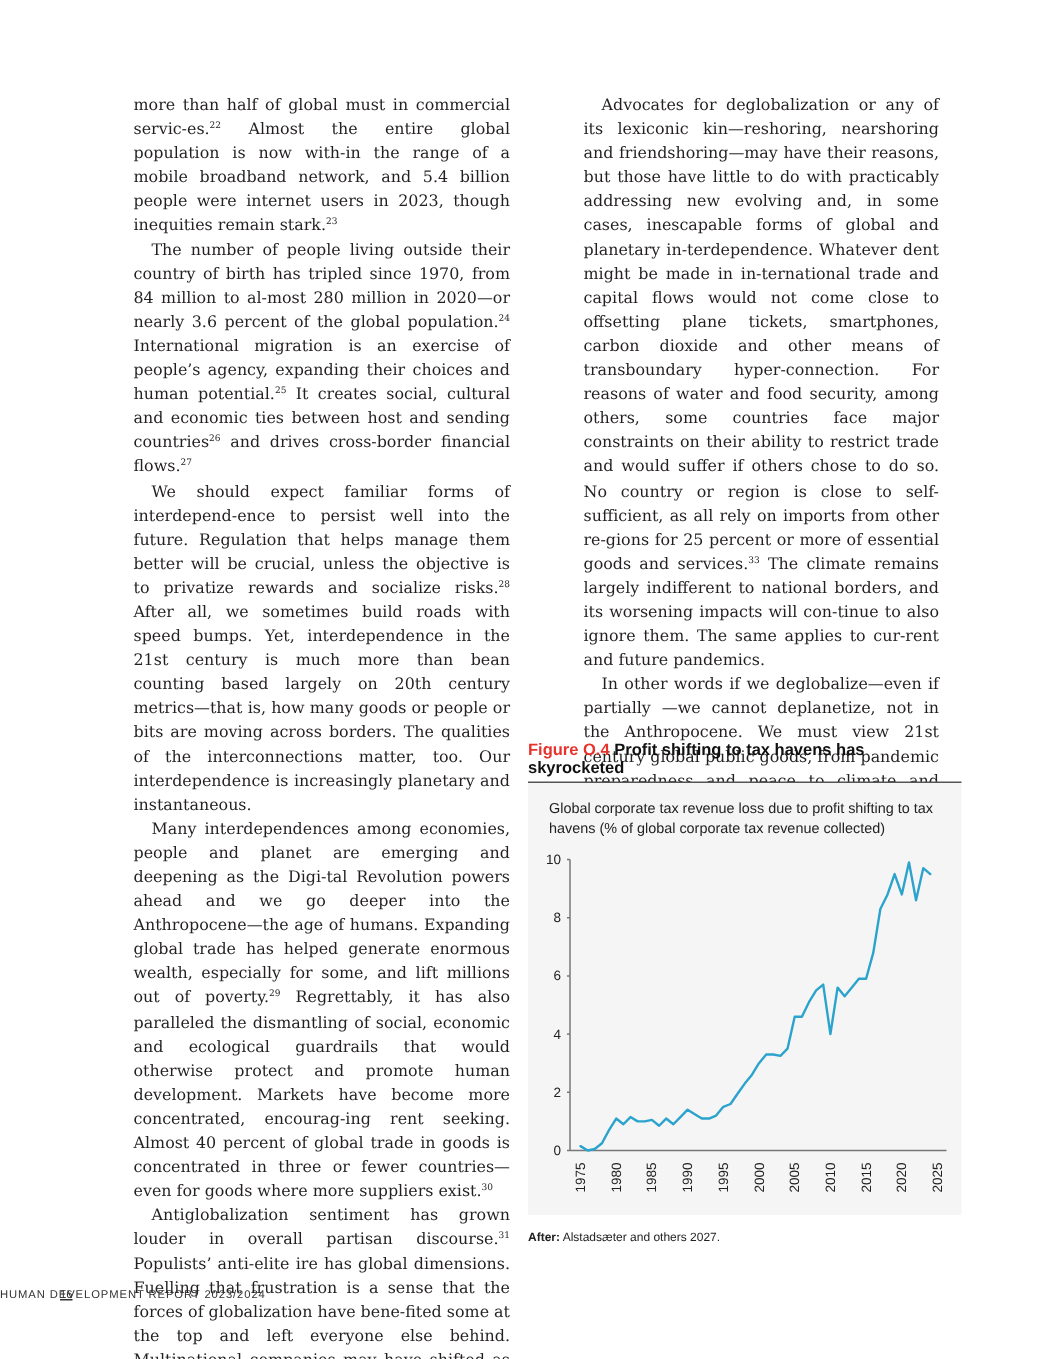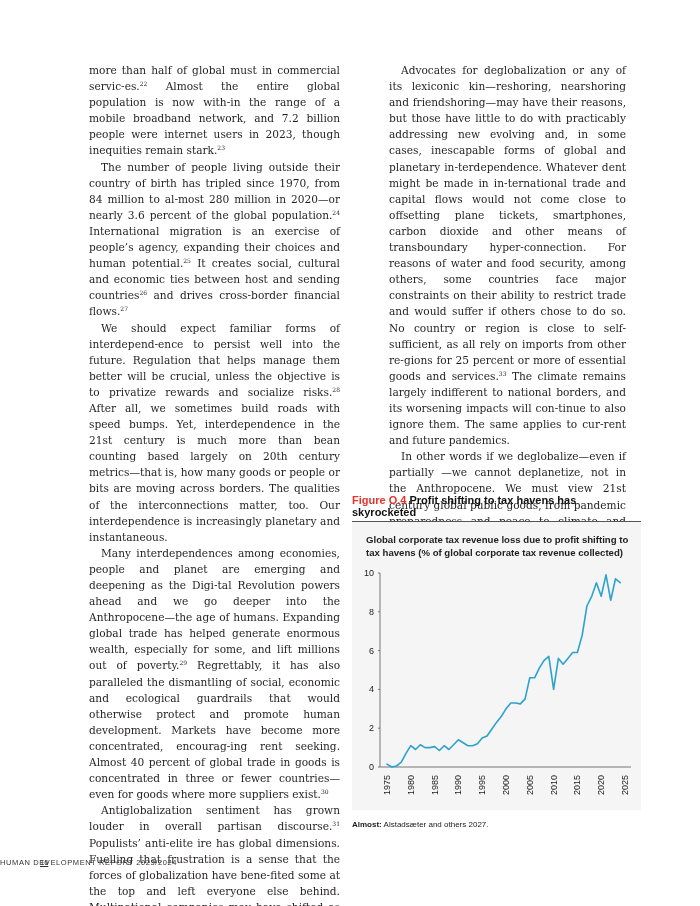--- a/index.html
+++ b/index.html
@@ -30,21 +30,20 @@
     background: #555;
   }
   .fig-panel {
     position: absolute; left: 352px; top: 522px; width: 289px; height: 288px;
     background: #f5f5f5;
   }
   .chart-subtitle {
     position: absolute; left: 366px; top: 534px; width: 270px;
     font-family: "Liberation Sans", sans-serif; font-size: 9.6px; line-height: 12.5px;
     color: #222;
-    font-weight: bold;
   }
   #chart-svg { position: absolute; left: 352px; top: 522px; }
   .tick-label { font-family: "Liberation Sans", sans-serif; font-size: 9px; fill: #222; }
   .source {
     position: absolute; left: 352px; top: 820px;
     font-family: "Liberation Sans", sans-serif; font-size: 8px; color: #222;
   }
   .source b { font-weight: bold; }
   .footer-page {
     position: absolute; left: 40px; top: 858px;
@@ -52,21 +51,21 @@
   }
   .footer-title {
     position: absolute; left: 0; width: 700px; top: 858px; text-align: left;
     font-family: "Liberation Sans", sans-serif; font-size: 7.5px; letter-spacing: 0.6px; color: #333;
   }
 </style>
 </head>
 <body>
 
 <div class="col" id="col-left">
-    <p class="noindent"><span>more than half of global must in commercial servic-es.</span><sup>22</sup><span> Almost the entire global population is now with-in the range of a mobile broadband network, and 7.2 billion people were internet users in 2023, though inequities remain stark.</span><sup>23</sup></p>
+    <p class="noindent"><span>more than half of global must in commercial servic-es.</span><sup>22</sup><span> Almost the entire global population is now with-in the range of a mobile broadband network, and 5.4 billion people were internet users in 2023, though inequities remain stark.</span><sup>23</sup></p>
     <p><span>The number of people living outside their country of birth has tripled since 1970, from 84 million to al-most 280 million in 2020—or nearly 3.6 percent of the global population.</span><sup>24</sup><span> International migration is an exercise of people’s agency, expanding their choices and human potential.</span><sup>25</sup><span> It creates social, cultural and economic ties between host and sending countries</span><sup>26</sup><span> and drives cross-border financial flows.</span><sup>27</sup></p>
     <p><span>We should expect familiar forms of interdepend-ence to persist well into the future. Regulation that helps manage them better will be crucial, unless the objective is to privatize rewards and socialize risks.</span><sup>28</sup><span> After all, we sometimes build roads with speed bumps. Yet, interdependence in the 21st century is much more than bean counting based largely on 20th century metrics—that is, how many goods or people or bits are moving across borders. The qualities of the interconnections matter, too. Our interdependence is increasingly planetary and instantaneous.</span></p>
     <p><span>Many interdependences among economies, people and planet are emerging and deepening as the Digi-tal Revolution powers ahead and we go deeper into the Anthropocene—the age of humans. Expanding global trade has helped generate enormous wealth, especially for some, and lift millions out of poverty.</span><sup>29</sup><span> Regrettably, it has also paralleled the dismantling of social, economic and ecological guardrails that would otherwise protect and promote human development. Markets have become more concentrated, encourag-ing rent seeking. Almost 40 percent of global trade in goods is concentrated in three or fewer countries—even for goods where more suppliers exist.</span><sup>30</sup></p>
     <p><span>Antiglobalization sentiment has grown louder in overall partisan discourse.</span><sup>31</sup><span> Populists’ anti-elite ire has global dimensions. Fuelling that frustration is a sense that the forces of globalization have bene-fited some at the top and left everyone else behind. Multinational companies may have shifted as much as $1 trillion of profits to tax havens in 2022.</span></p>
   </div>
 <div class="col" id="col-right">
     <p><span>Advocates for deglobalization or any of its lexiconic kin—reshoring, nearshoring and friendshoring—may have their reasons, but those have little to do with practicably addressing new evolving and, in some cases, inescapable forms of global and planetary in-terdependence. Whatever dent might be made in in-ternational trade and capital flows would not come close to offsetting plane tickets, smartphones, carbon dioxide and other means of transboundary hyper-connection. For reasons of water and food security, among others, some countries face major constraints on their ability to restrict trade and would suffer if others chose to do so. No country or region is close to self-sufficient, as all rely on imports from other re-gions for 25 percent or more of essential goods and services.</span><sup>33</sup><span> The climate remains largely indifferent to national borders, and its worsening impacts will con-tinue to also ignore them. The same applies to cur-rent and future pandemics.</span></p>
     <p><span>In other words if we deglobalize—even if partially —we cannot deplanetize, not in the Anthropocene. We must view 21st century global public goods, from pandemic preparedness and peace to climate and digital governance, as opportunities to grasp rath-er than challenges to avoid. The answer to misman-aged interdependence is not shying away from them</span></p>
   </div>
 
@@ -157,17 +156,17 @@
       <circle cx="244.44" cy="60.70000000000002" r="0.01" fill="#2ba3cc"></circle>
       <circle cx="249.20000000000002" cy="74.27999999999997" r="0.01" fill="#2ba3cc"></circle>
       <circle cx="253.96" cy="52.94" r="0.01" fill="#2ba3cc"></circle>
       <circle cx="258.72" cy="78.16" r="0.01" fill="#2ba3cc"></circle>
       <circle cx="263.48" cy="56.81999999999999" r="0.01" fill="#2ba3cc"></circle>
       <circle cx="268.24" cy="60.70000000000002" r="0.01" fill="#2ba3cc"></circle>
     </g>
 </svg>
 
 <div class="source">
-  <b>Almost:</b><span> Alstadsæter and others 2027.</span>
+  <b>After:</b><span> Alstadsæter and others 2027.</span>
 </div>
 
 <div class="footer-page">16</div>
 <div class="footer-title">HUMAN DEVELOPMENT REPORT 2023/2024</div>
 
 </body></html>

